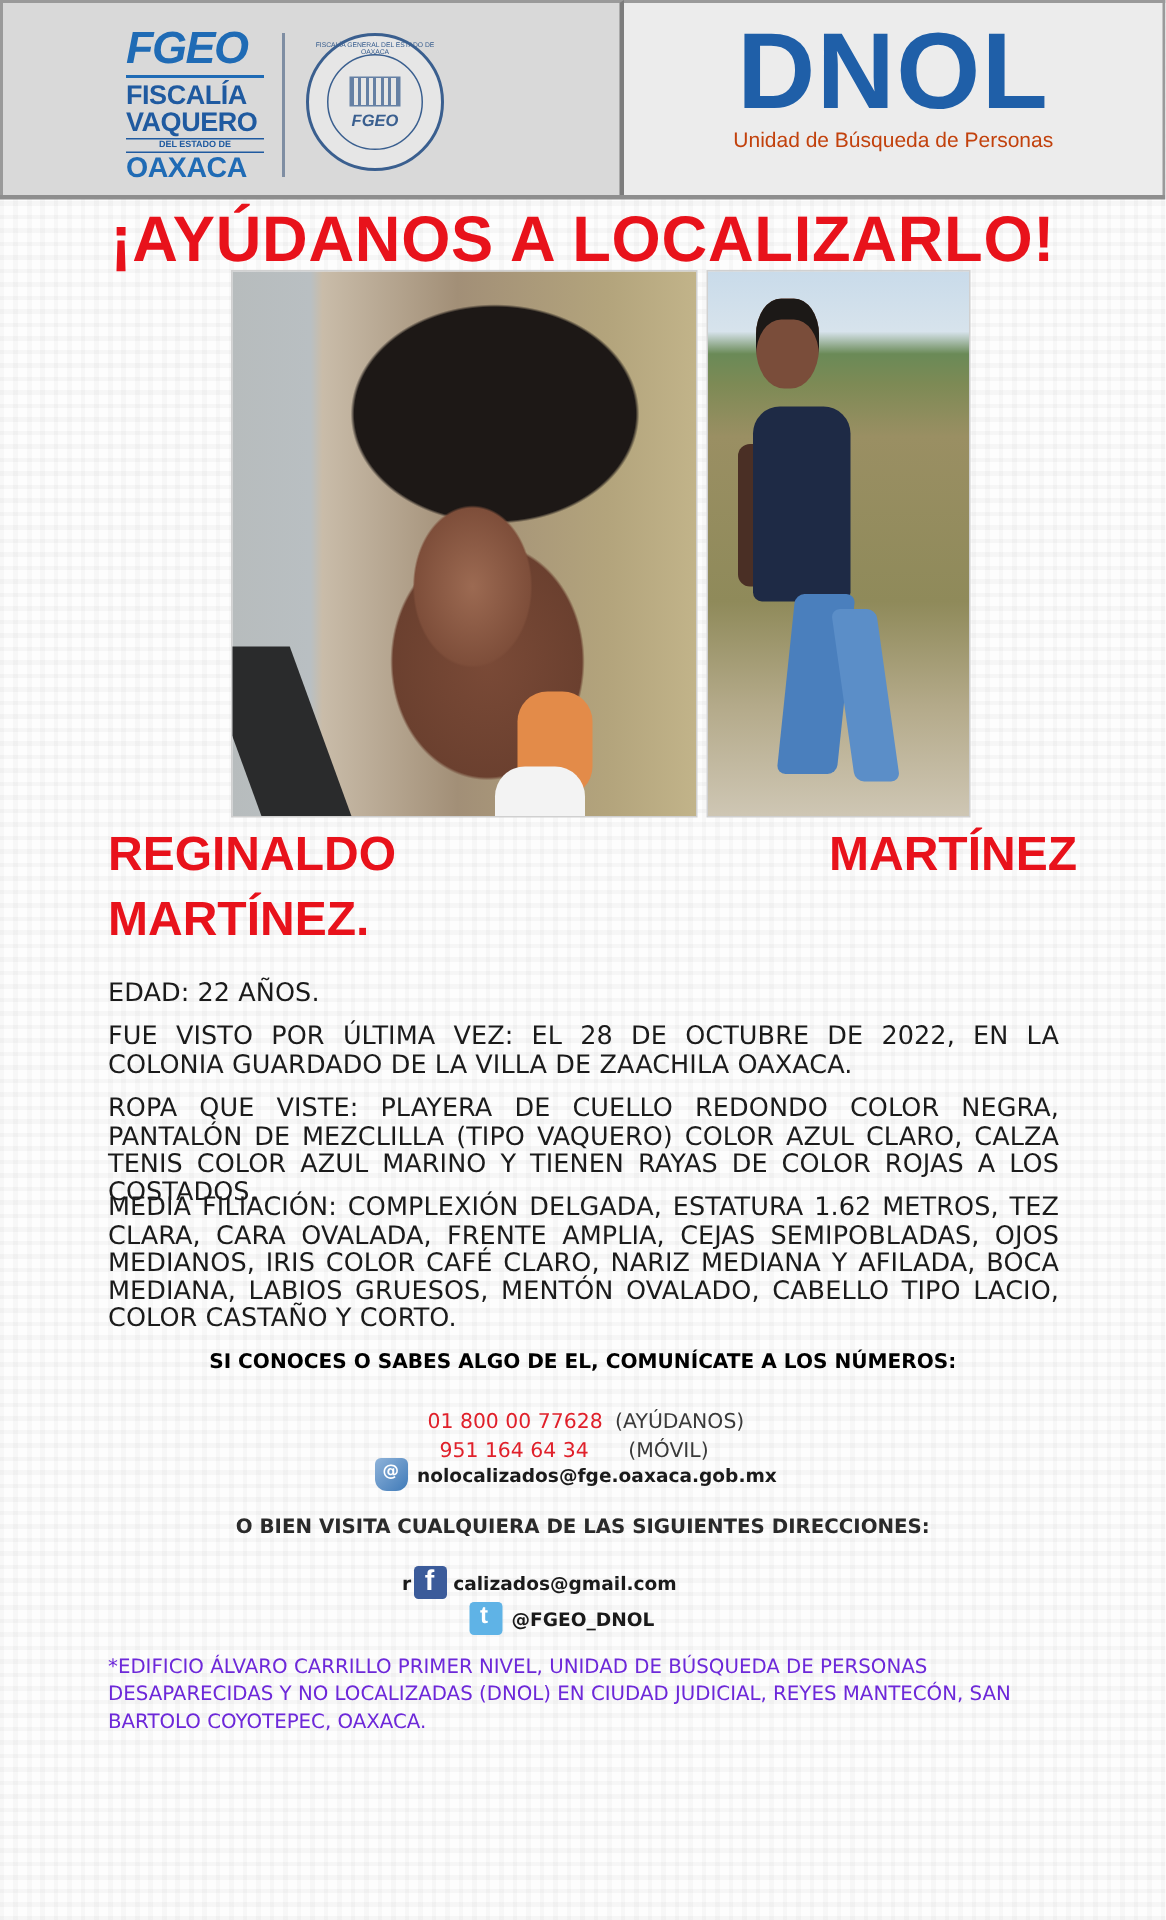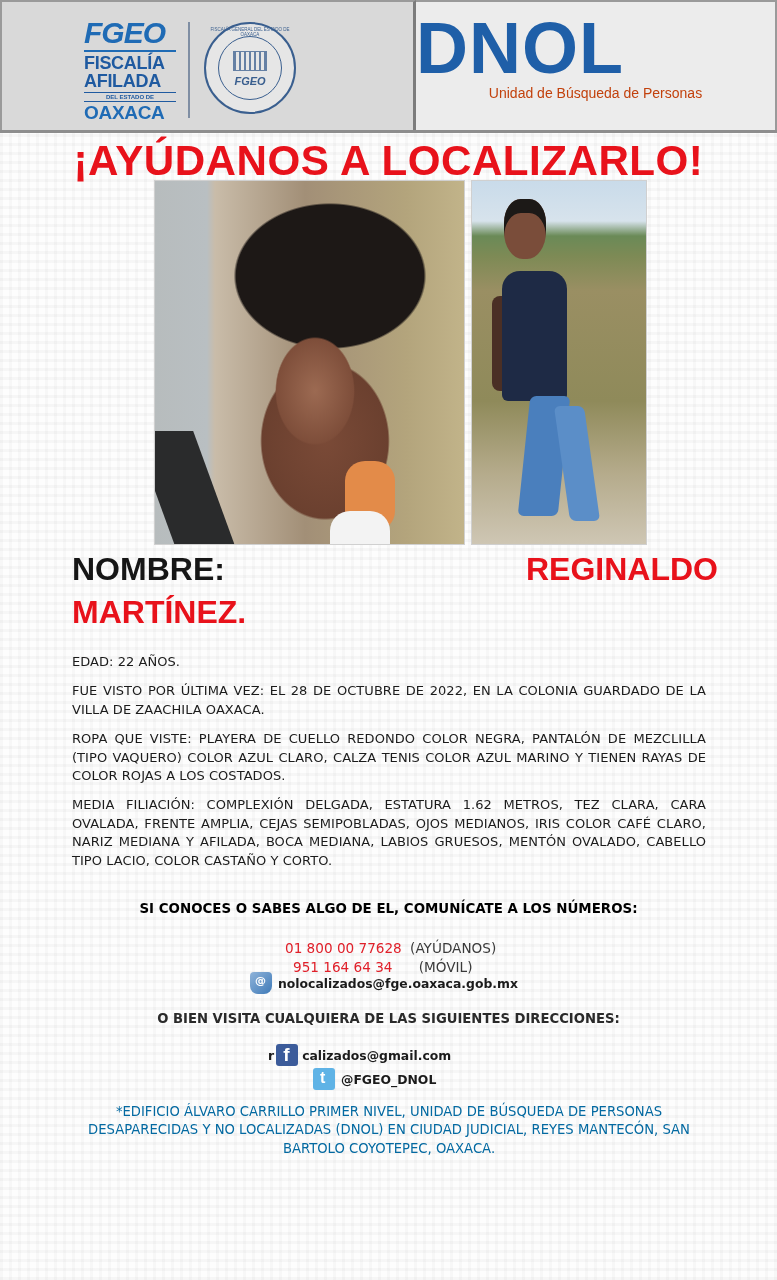--- a/index.html
+++ b/index.html
@@ -71,21 +71,21 @@
     position: absolute; left: 0; width: 100%; top: 38px; text-align: center;
     font-family: "Liberation Sans", sans-serif; font-weight: 900; font-style: italic;
     font-size: 11px; color: #3a5f8f;
   }
   .seal-ring-text {
     position: absolute; left: 0; top: 3px; width: 100%; text-align: center;
     font-size: 4.5px; color: #3a5f8f; font-family: "Liberation Sans", sans-serif;
   }
 
   .dnol-mark {
-    position: absolute; left: 0; width: 100%; top: 10px; 
+    position: absolute; left: 0; width: 100%; top: 10px; text-align: center;
     font-family: "Liberation Sans", sans-serif; font-weight: 900;
     font-size: 72px; line-height: 72px; color: #1f5fa8; letter-spacing: 1px;
   }
   .dnol-sub {
     position: absolute; left: 0; width: 100%; text-align: center;
     font-family: "Liberation Sans", sans-serif; font-size: 14px; color: #c2410c; line-height: 18px;
   }
   .dnol-sub.l1 { top: 82px; }
   .dnol-sub.l2 { top: 99px; }
 
@@ -150,21 +150,21 @@
     font-size: 32px; line-height: 36px; transform-origin: left top;
   }
   .name-line-1 { top: 551px; display: flex; justify-content: space-between; }
   .name-line-2 { top: 594px; }
   .name-label { color: #161616; }
   .name-red { color: #e8121b; }
 
   
   .para {
     position: absolute; left: 72px; width: 634px;
-    font-family: "DejaVu Sans", sans-serif; font-size: 13px; line-height: 18.5px;
+    font-family: "DejaVu Sans", sans-serif; font-size: 17px; line-height: 18.5px;
     color: #1b1b1b; text-align: justify; letter-spacing: 0.05px;
   }
   .para-edad { top: 653px; }
   .para-visto { top: 682px; }
   .para-ropa { top: 730px; }
   .para-filiacion { top: 796px; }
 
   .contact-heading {
     position: absolute; left: 0; width: 777px; top: 901px; text-align: center;
     font-size: 13.4px; font-weight: 700; color: #000000; font-family: "DejaVu Sans", sans-serif;
@@ -193,34 +193,34 @@
   .icon-mail { background: linear-gradient(135deg, #8fb3d9, #3f7ab8); border-radius: 4px 4px 8px 8px; }
   .icon-mail::after { content: "@"; position: absolute; left: 5px; top: 2px; font-size: 11px; color: #fff; }
   .icon-fb { background: #3b5b9a; width: 22px; height: 22px; }
   .icon-fb::after { content: "f"; position: absolute; left: 7px; top: 0; font-size: 19px; color: #fff; font-family: "Liberation Sans", sans-serif; font-weight: 700; }
   .icon-tw { background: #5fb3e6; }
   .icon-tw::after { content: "t"; position: absolute; left: 7px; top: 1px; font-size: 16px; color: #fff; font-family: "Liberation Sans", sans-serif; font-weight: 700; }
   .gmail-prefix { margin-right: -4px; }
   .gmail-text { margin-left: -2px; }
 
   .address {
-    position: absolute; left: 72px; width: 634px; top: 1103px; text-align: center;
-    font-size: 13.2px; line-height: 18.3px; color: #0369a1; font-family: "DejaVu Sans", sans-serif;
+    position: absolute; left: 72px; width: 634px; top: 1103px; text-align: left;
+    font-size: 13.2px; line-height: 18.3px; color: #6d28d9; font-family: "DejaVu Sans", sans-serif;
   }
 </style>
 </head>
 <body>
 
 <div class="header">
   <div class="header-left">
     <div class="fgeo-logo">
       <div class="fgeo-mark">FGEO</div>
       <div class="fgeo-line"></div>
       <div class="fgeo-text">FISCALÍA</div>
-      <div class="fgeo-text">AFILADA</div>
+      <div class="fgeo-text">VAQUERO</div>
       <div class="fgeo-small">DEL ESTADO DE</div>
       <div class="fgeo-text oax">OAXACA</div>
     </div>
     <div class="logo-divider"></div>
     <div class="seal">
       <div class="seal-ring-text">FISCALÍA GENERAL DEL ESTADO DE OAXACA</div>
       <div class="seal-inner">
         <div class="seal-building"></div>
         <div class="seal-text">FGEO</div>
       </div>
@@ -241,22 +241,22 @@
 </div>
 <div class="photo photo-2">
   <div class="bag"></div>
   <div class="body"></div>
   <div class="head"></div>
   <div class="jeans"></div>
   <div class="jeans2"></div>
 </div>
 
 <div class="name-line name-line-1">
-  <span class="name-label">NOMBRE:</span>
   <span class="name-red">REGINALDO</span>
+  <span class="name-red">MARTÍNEZ</span>
 </div>
 <div class="name-line name-line-2">
   <span class="name-red">MARTÍNEZ.</span>
 </div>
 
 <p class="para para-edad">EDAD: 22 AÑOS.</p>
 <p class="para para-visto">FUE VISTO POR ÚLTIMA VEZ: EL  28 DE OCTUBRE DE 2022, EN LA COLONIA GUARDADO DE LA VILLA DE ZAACHILA OAXACA.</p>
 <p class="para para-ropa">ROPA QUE VISTE: PLAYERA DE CUELLO REDONDO COLOR NEGRA, PANTALÓN DE MEZCLILLA (TIPO VAQUERO) COLOR AZUL CLARO, CALZA TENIS COLOR AZUL MARINO Y TIENEN RAYAS DE COLOR ROJAS A LOS COSTADOS.</p>
 <p class="para para-filiacion">MEDIA FILIACIÓN: COMPLEXIÓN DELGADA, ESTATURA 1.62 METROS, TEZ CLARA, CARA OVALADA, FRENTE AMPLIA, CEJAS SEMIPOBLADAS, OJOS MEDIANOS, IRIS COLOR CAFÉ CLARO, NARIZ MEDIANA Y AFILADA, BOCA MEDIANA, LABIOS GRUESOS, MENTÓN OVALADO, CABELLO TIPO LACIO, COLOR CASTAÑO Y CORTO.</p>
 

